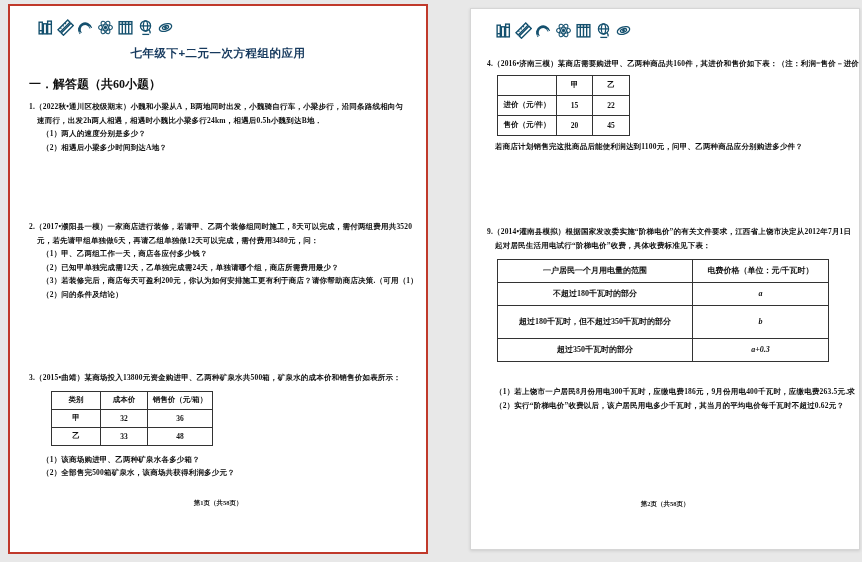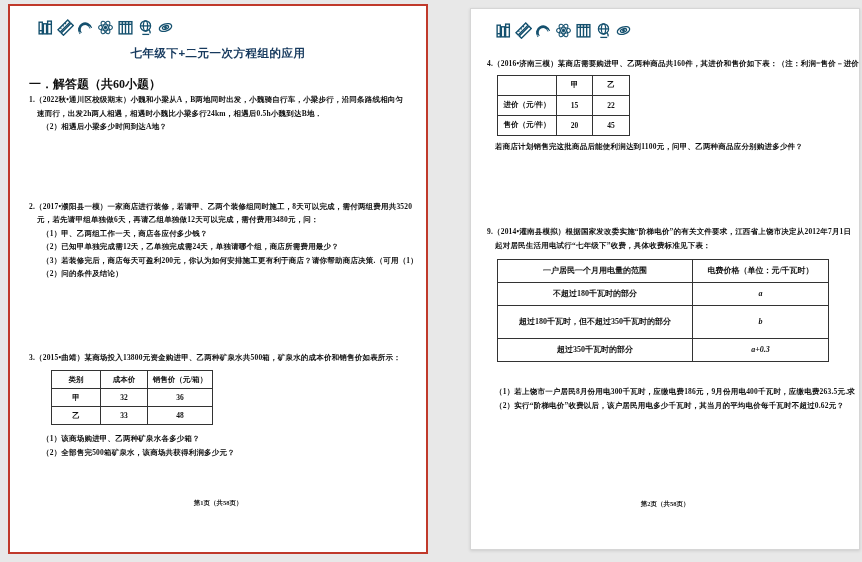--- a/index.html
+++ b/index.html
@@ -107,23 +107,24 @@
           <ellipse cx="8" cy="8" rx="3" ry="1.6" transform="rotate(-18 8 8)"></ellipse>
         </g>
         <circle cx="8" cy="8" r="1.3" fill="#14506e"></circle>
       </svg>
   </div>
 
   <div class="doc-title">七年级下+二元一次方程组的应用</div>
 
   <div class="section-heading">一．解答题（共60小题）</div>
 
-  <div class="q" style="">
+  <div class="q" style="margin-top:7px;">
     <div class="line">1.（2022秋•通川区校级期末）小魏和小梁从A，B两地同时出发，小魏骑自行车，小梁步行，沿同条路线相向匀</div>
     <div class="line indent1">速而行，出发2h两人相遇，相遇时小魏比小梁多行24km，相遇后0.5h小魏到达B地．</div>
+    <div class="line indent2">（1）两人的速度分别是多少？</div>
     <div class="line indent2">（2）相遇后小梁多少时间到达A地？</div>
   </div>
 
   <div class="gap-q1"></div>
 
   <div class="q">
     <div class="line">2.（2017•濮阳县一模）一家商店进行装修，若请甲、乙两个装修组同时施工，8天可以完成，需付两组费用共3520</div>
     <div class="line indent1">元，若先请甲组单独做6天，再请乙组单独做12天可以完成，需付费用3480元，问：</div>
     <div class="line indent2">（1）甲、乙两组工作一天，商店各应付多少钱？</div>
     <div class="line indent2">（2）已知甲单独完成需12天，乙单独完成需24天，单独请哪个组，商店所需费用最少？</div>
@@ -243,21 +244,21 @@
       </tr>
     </tbody>
       </table>
     <div class="line indent1">若商店计划销售完这批商品后能使利润达到1100元，问甲、乙两种商品应分别购进多少件？</div>
   </div>
 
   <div class="gap-q4"></div>
 
   <div class="q">
     <div class="line">9.（2014•灌南县模拟）根据国家发改委实施“阶梯电价”的有关文件要求，江西省上饶市决定从2012年7月1日</div>
-    <div class="line indent1">起对居民生活用电试行“七年级下”收费，具体收费标准见下表：</div>
+    <div class="line indent1">起对居民生活用电试行“阶梯电价”收费，具体收费标准见下表：</div>
     <table class="q5-table">
       <tbody>
           <tr>
         <th class="c0 h">一户居民一个月用电量的范围</th>
         <th class="c1 h">电费价格（单位：元/千瓦时）</th>
       </tr>
       <tr>
         <td class="r">不超过180千瓦时的部分</td>
         <td class="r var">a</td>
       </tr>

